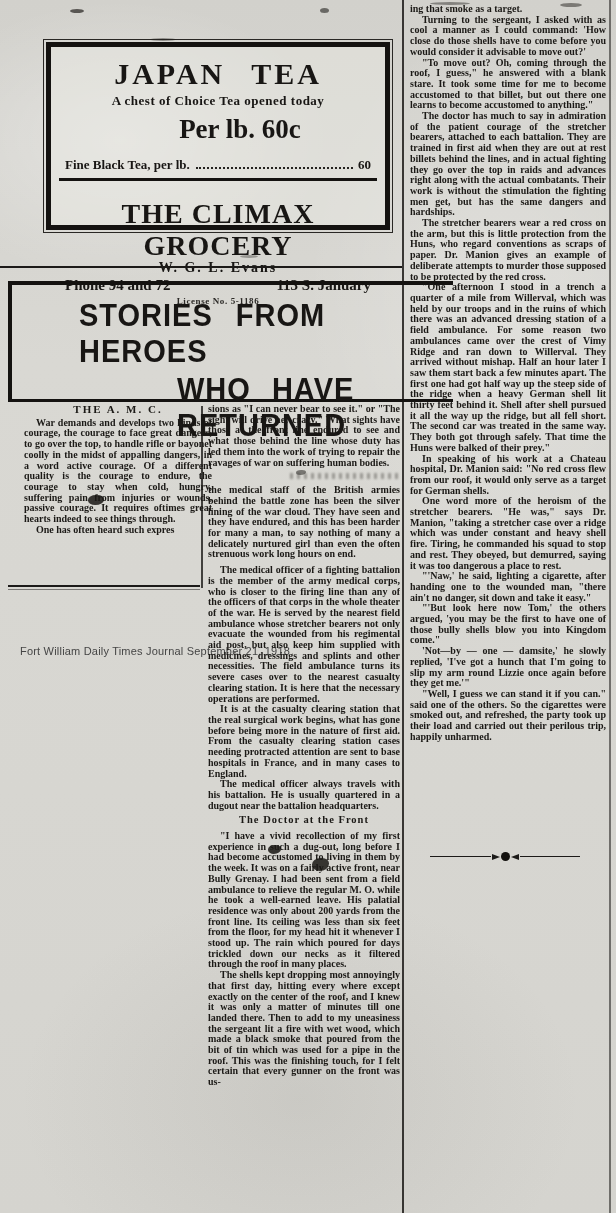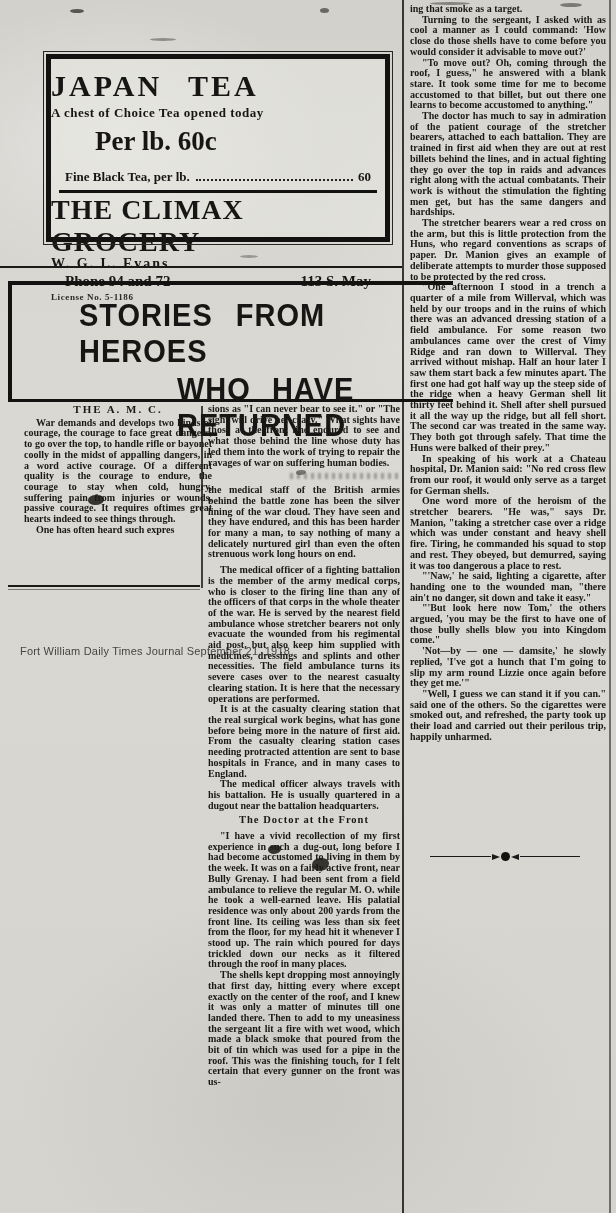--- a/index.html
+++ b/index.html
@@ -7,30 +7,30 @@
        font-family:"Liberation Serif", serif;
        background:#d8d7d2;}
   #page{position:relative;width:616px;height:1213px;
         background:
           radial-gradient(ellipse 300px 200px at 120px 140px, rgba(255,255,255,.35), rgba(255,255,255,0) 70%),
           radial-gradient(ellipse 280px 400px at 500px 300px, rgba(255,255,255,.22), rgba(255,255,255,0) 70%),
           radial-gradient(ellipse 400px 300px at 300px 1100px, rgba(120,118,112,.12), rgba(0,0,0,0) 70%),
           linear-gradient(180deg,#d2d1cc,#d9d8d3 30%,#d5d4cf);
         color:#181614;}
   
-  .ad-box{position:absolute;left:46px;top:54px;width:334px;height:178px;
+  .ad-box{position:absolute;left:46px;top:42px;width:334px;height:178px;
           border:5px solid #141210;outline:1px solid #2a2825;outline-offset:2px;
-          background:rgba(235,234,229,.45);}
+          background:rgba(235,234,229,.45);text-align:center;}
   .ad-title{font-size:30px;font-weight:bold;letter-spacing:3px;word-spacing:16px;margin-top:10px;}
   .ad-sub{font-size:13px;font-weight:bold;margin-top:2px;letter-spacing:.5px;}
   .ad-price{font-size:27px;font-weight:bold;margin-top:5px;padding-left:44px;}
   .ad-itemrow{display:flex;align-items:baseline;margin:12px 14px 0 14px;font-size:13px;font-weight:bold;}
   .ad-leader{flex:1;border-bottom:2px dotted #24221f;margin:0 5px 3px 6px;height:1px;}
   .ad-rule{border-top:3px solid #141210;margin:5px 8px 0 8px;}
-  .ad-store{font-size:28px;font-weight:bold;letter-spacing:1px;margin-top:1px;}
+  .ad-store{font-size:28px;font-weight:bold;letter-spacing:1px;margin-top:17px;}
   .ad-prop{font-size:14px;font-weight:bold;letter-spacing:2px;margin-top:-2px;}
   .ad-contact{display:flex;justify-content:space-between;margin:1px 14px 0 14px;font-size:15px;font-weight:bold;}
   .ad-license{font-size:9px;font-weight:bold;letter-spacing:.6px;margin-top:2px;color:#2c2a27;}
   
   .hrule{position:absolute;background:#1c1a18;}
   .vrule{position:absolute;background:#1c1a18;}
   
   .headline-box{position:absolute;left:8px;top:281px;width:394px;height:114px;
                 border-top:4px solid #141210;border-left:4px solid #141210;border-bottom:3px solid #141210;padding-left:47px;}
   .headline-l1{font-family:"Liberation Sans",sans-serif;font-weight:bold;font-size:29px;
@@ -76,21 +76,21 @@
     <div class="ad-itemrow">
       <span>Fine Black Tea, per lb.</span>
       <span class="ad-leader"></span>
       <span>60</span>
     </div>
     <div class="ad-rule"></div>
     <div class="ad-store">THE CLIMAX GROCERY</div>
     <div class="ad-prop">W. G. L. Evans</div>
     <div class="ad-contact">
       <span>Phone 94 and 72</span>
-      <span>113 S. May</span>
+      <span>113 S. January</span>
     </div>
     <div class="ad-license">License No. 5-1186</div>
   </div>
 
   <div class="hrule" style="left:0;top:266px;width:402px;height:2px;"></div>
   <div class="vrule" style="left:402px;top:0;width:2px;height:1213px;opacity:.85;"></div>
   <div class="vrule" style="left:609px;top:0;width:1.5px;height:1213px;opacity:.55;"></div>
   <div class="vrule" style="left:201px;top:406px;width:1.5px;height:182px;opacity:.8;"></div>
   <div class="hrule" style="left:8px;top:585px;width:192px;height:2px;"></div>
   <div class="hrule" style="left:8px;top:589px;width:192px;height:1px;opacity:.5;"></div>

